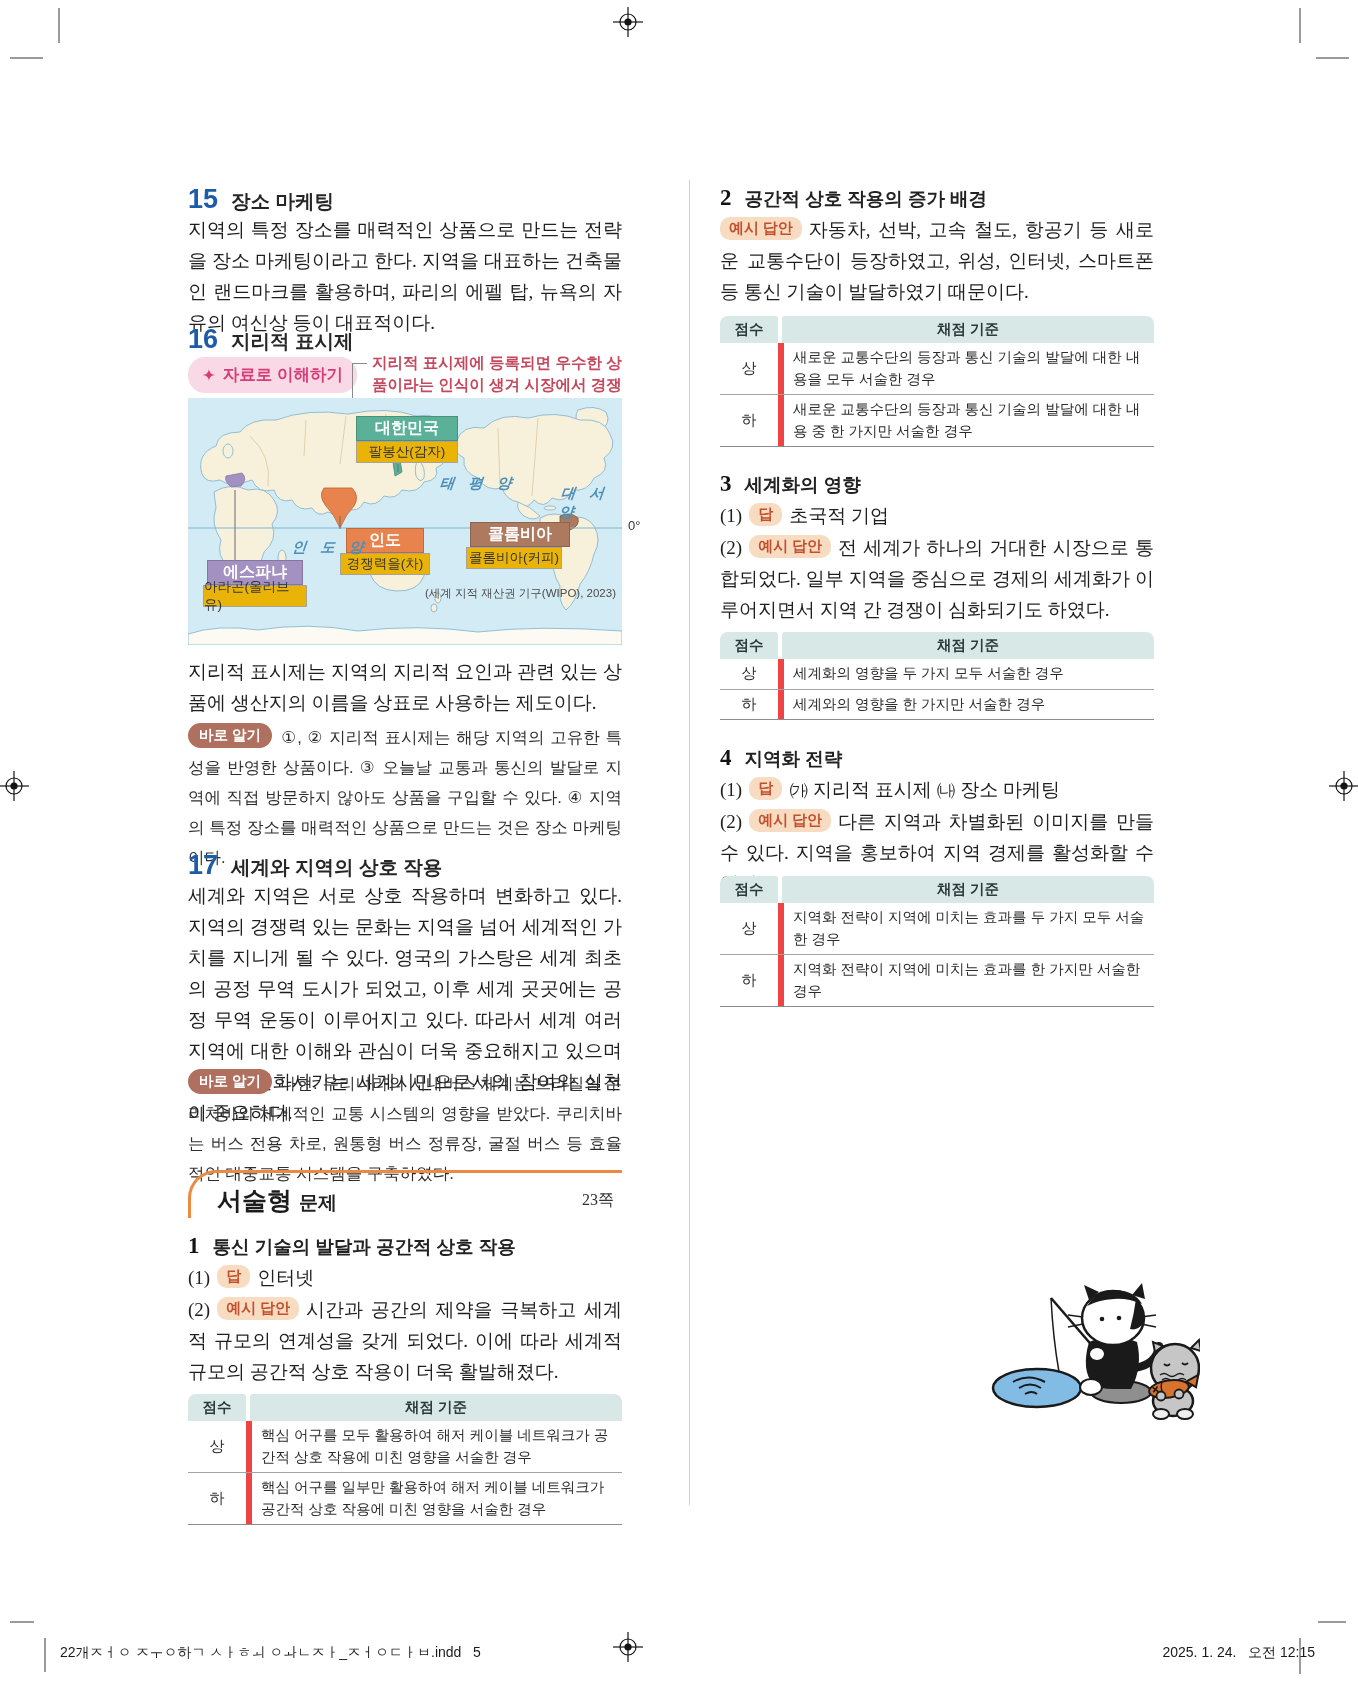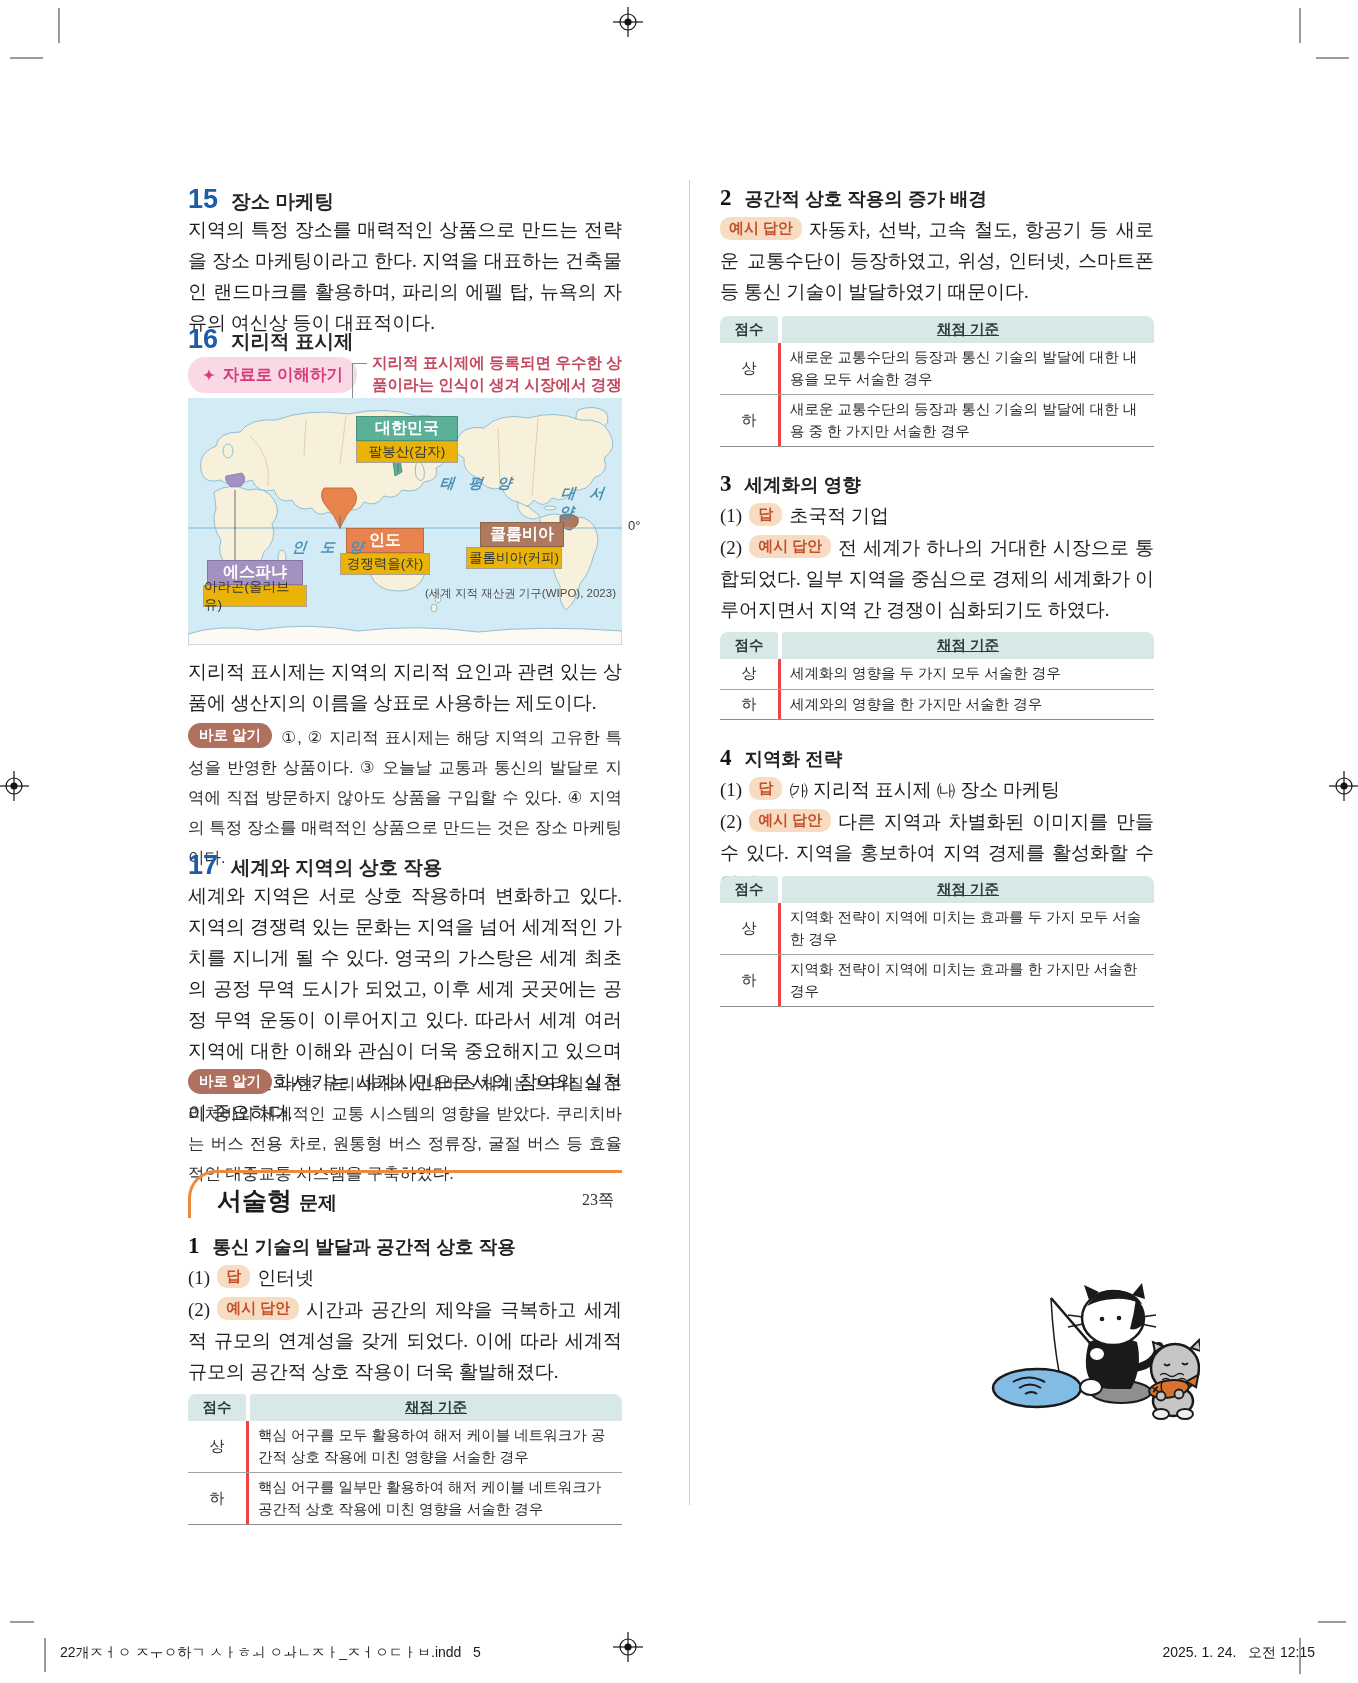--- a/index.html
+++ b/index.html
@@ -22,26 +22,26 @@
                vertical-align:3px;margin:0 7px;white-space:nowrap;}
   .pill-pink{display:inline-flex;gap:7px;align-items:center;background:var(--pink-badge-bg);
              color:var(--pink-badge-text);font-weight:800;font-size:16.5px;padding:7px 14px;border-radius:17px;}
   .annot{color:var(--annotation-red);font-weight:600;font-size:15.5px;line-height:22px;text-align:left;}
   .bracket{border-left:1.4px solid #8a8a8a;border-top:1.4px solid #8a8a8a;}
   .gtable{width:434px;font-size:14.5px;color:#2b2b2b;}
   .g-head{display:flex;gap:4px;}
   .g-hscore{width:58px;background:var(--table-header-bg);border-radius:8px 3px 0 0;text-align:center;
             font-weight:700;padding:4px 0;color:#2b3a3a;}
   .g-hcrit{flex:1;background:var(--table-header-bg);border-radius:3px 8px 0 0;text-align:center;
-           font-weight:700;padding:4px 12px;color:#2b3a3a;text-decoration:underline;}
+           font-weight:700;padding:4px 12px;color:#2b3a3a;}
   .g-body{border-bottom:1.6px solid #8d8d8d;}
   .g-row{display:flex;}
   .g-row + .g-row{border-top:1px solid #a3a3a3;}
   .g-score{width:58px;display:flex;align-items:center;justify-content:center;font-size:15px;}
-  .g-crit{flex:1;border-left:3px solid #ef4444;padding:4px 9px;line-height:21.5px;}
+  .g-crit{flex:1;border-left:6px solid #ef4444;padding:4px 9px;line-height:21.5px;}
   .map{background:var(--map-sea);overflow:visible;}
   .map-label{position:absolute;color:#fff;font-weight:800;font-size:16px;display:flex;align-items:center;
              justify-content:center;height:25px;border:1px solid rgba(0,0,0,.18);box-sizing:border-box;}
   .lbl-korea{background:var(--label-korea);}
   .lbl-india{background:var(--label-india);}
   .lbl-colombia{background:var(--label-colombia);}
   .lbl-spain{background:var(--label-spain);}
   .map-sub{position:absolute;background:#eab308;border:1px solid #a9a396;color:#333;font-size:13.5px;
            display:flex;align-items:center;justify-content:center;height:22px;box-sizing:border-box;}
   .ocean{position:absolute;color:#4a8fb7;font-weight:700;font-style:italic;font-size:14.5px;
@@ -169,21 +169,21 @@
         <line x1="47" y1="92" x2="47" y2="162"></line>
       </g>
     </svg>
 
     <div class="map-label lbl-korea" style="left:168px;top:18px;width:102px;">대한민국</div>
     <div class="map-sub" style="left:168px;top:43px;width:102px;">팔봉산(감자)</div>
 
     <div class="map-label lbl-india" style="left:158px;top:130px;width:78px;">인도</div>
     <div class="map-sub" style="left:152px;top:155px;width:90px;">경쟁력을(차)</div>
 
-    <div class="map-label lbl-colombia" style="left:292px;top:124px;width:84px;">콜롬비아</div>
+    <div class="map-label lbl-colombia" style="left:282px;top:124px;width:100px;">콜롬비아</div>
     <div class="map-sub" style="left:278px;top:149px;width:96px;">콜롬비아(커피)</div>
 
     <div class="map-label lbl-spain" style="left:19px;top:162px;width:96px;">에스파냐</div>
     <div class="map-sub" style="left:15px;top:187px;width:104px;">아라곤(올리브유)</div>
 
     <div class="ocean" style="left:252px;top:76px;">태 평 양</div>
     <div class="ocean" style="left:372px;top:86px;">대 서 양</div>
     <div class="ocean" style="left:104px;top:140px;">인 도 양</div>
     <div class="map-src" style="right:6px;top:188px;">(세계 지적 재산권 기구(WIPO), 2023)</div>
   </div>

